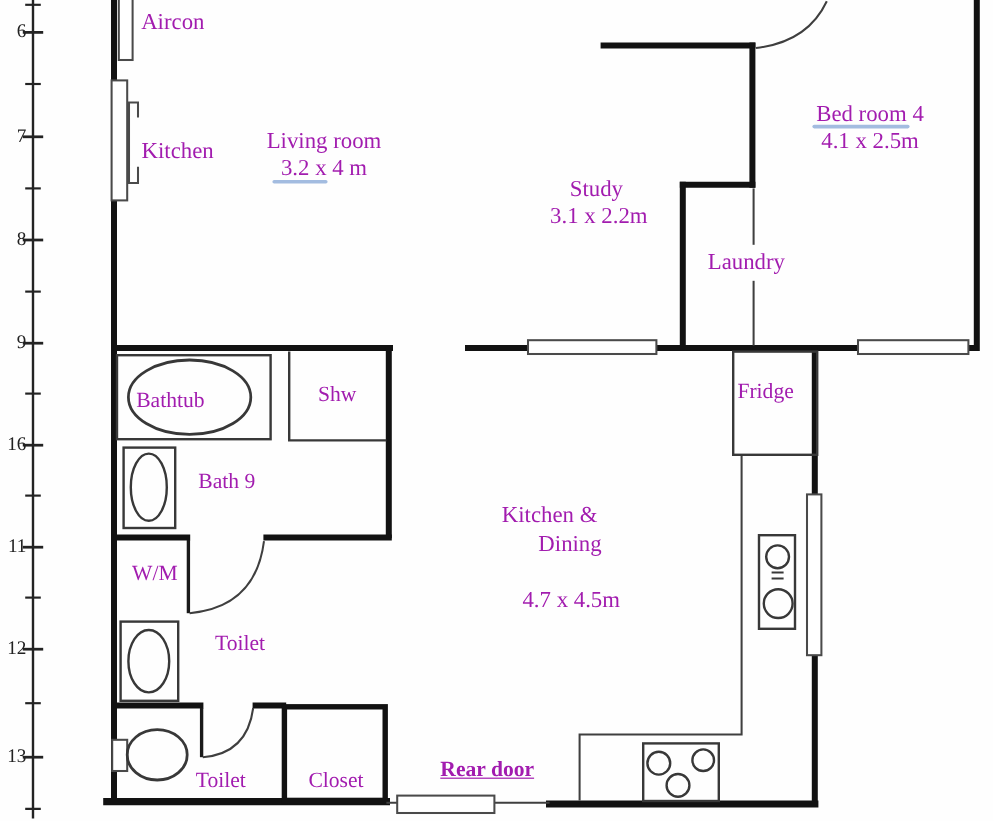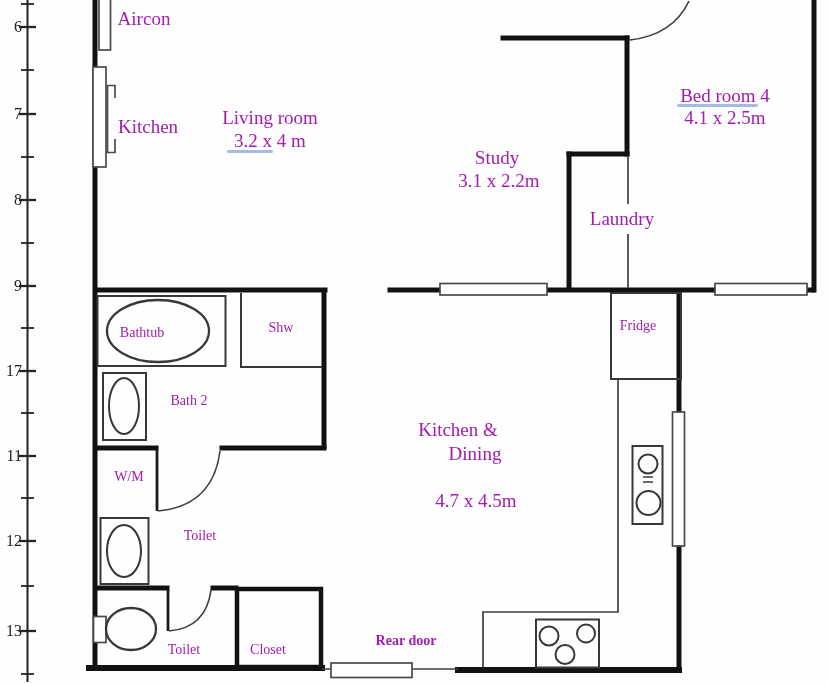--- a/index.html
+++ b/index.html
@@ -5,22 +5,22 @@
   html,body{margin:0;padding:0;background:#fff;}
   #stage{
     position:relative;width:828px;height:684px;background:#fefefe;
     overflow:hidden;font-family:"Liberation Serif","DejaVu Serif",serif;color:#1b1b1b;
   }
   #plan-svg{position:absolute;left:0;top:0;}
   .lbl{
     position:absolute;white-space:nowrap;font-size:19px;line-height:22px;
     transform:translateX(-50%);color:#a21caf;
   }
-  .lbl.sm{font-size:14px;}
-  .lbl.bold{font-weight:bold;}
+  .lbl.sm{font-size:18px;}
+  .lbl.bold{font-weight:bold;text-decoration:underline;}
   .rnum{
     position:absolute;left:0;width:22px;text-align:right;font-size:16px;
     line-height:18px;color:#222;
   }
   .squig{position:absolute;height:3px;background:#a3bce0;border-radius:2px;}
 </style>
 </head>
 <body>
 
 <div id="stage">
@@ -116,21 +116,21 @@
       <circle cx="549" cy="636" r="9.5"></circle>
       <circle cx="586" cy="633.5" r="9"></circle>
       <circle cx="565" cy="654.5" r="9.5"></circle>
     </g>
   </svg>
 
   <div class="rnum" style="top:18px">6</div>
   <div class="rnum" style="top:105px">7</div>
   <div class="rnum" style="top:191px">8</div>
   <div class="rnum" style="top:277px">9</div>
-  <div class="rnum" style="top:362px">17</div>
+  <div class="rnum" style="top:362px">16</div>
   <div class="rnum" style="top:447px">11</div>
   <div class="rnum" style="top:532px">12</div>
   <div class="rnum" style="top:622px">13</div>
 
   <div class="lbl" style="left:144px;top:8px">Aircon</div>
   <div class="lbl" style="left:148px;top:116px">Kitchen</div>
 
   <div class="lbl" style="left:270px;top:107px">Living room</div>
   <div class="lbl" style="left:270px;top:130px">3.2  x 4 m</div>
   <div class="squig" style="left:227px;top:150px;width:46px"></div>
@@ -144,20 +144,20 @@
 
   <div class="lbl" style="left:622px;top:208px">Laundry</div>
   <div class="lbl sm" style="left:638px;top:315px">Fridge</div>
 
   <div class="lbl" style="left:458px;top:419px">Kitchen &amp;</div>
   <div class="lbl" style="left:475px;top:443px">Dining</div>
   <div class="lbl" style="left:476px;top:490px">4.7 x 4.5m</div>
 
   <div class="lbl sm" style="left:142px;top:322px">Bathtub</div>
   <div class="lbl sm" style="left:281px;top:317px">Shw</div>
-  <div class="lbl sm" style="left:189px;top:390px">Bath 2</div>
+  <div class="lbl sm" style="left:189px;top:390px">Bath 9</div>
   <div class="lbl sm" style="left:129px;top:466px">W/M</div>
   <div class="lbl sm" style="left:200px;top:525px">Toilet</div>
   <div class="lbl sm" style="left:184px;top:639px">Toilet</div>
-  <div class="lbl sm" style="left:268px;top:639px">Closet</div>
+  <div class="lbl sm" style="left:280px;top:639px">Closet</div>
   <div class="lbl sm bold" style="left:406px;top:630px">Rear door</div>
 
 </div>
 
 </body></html>

